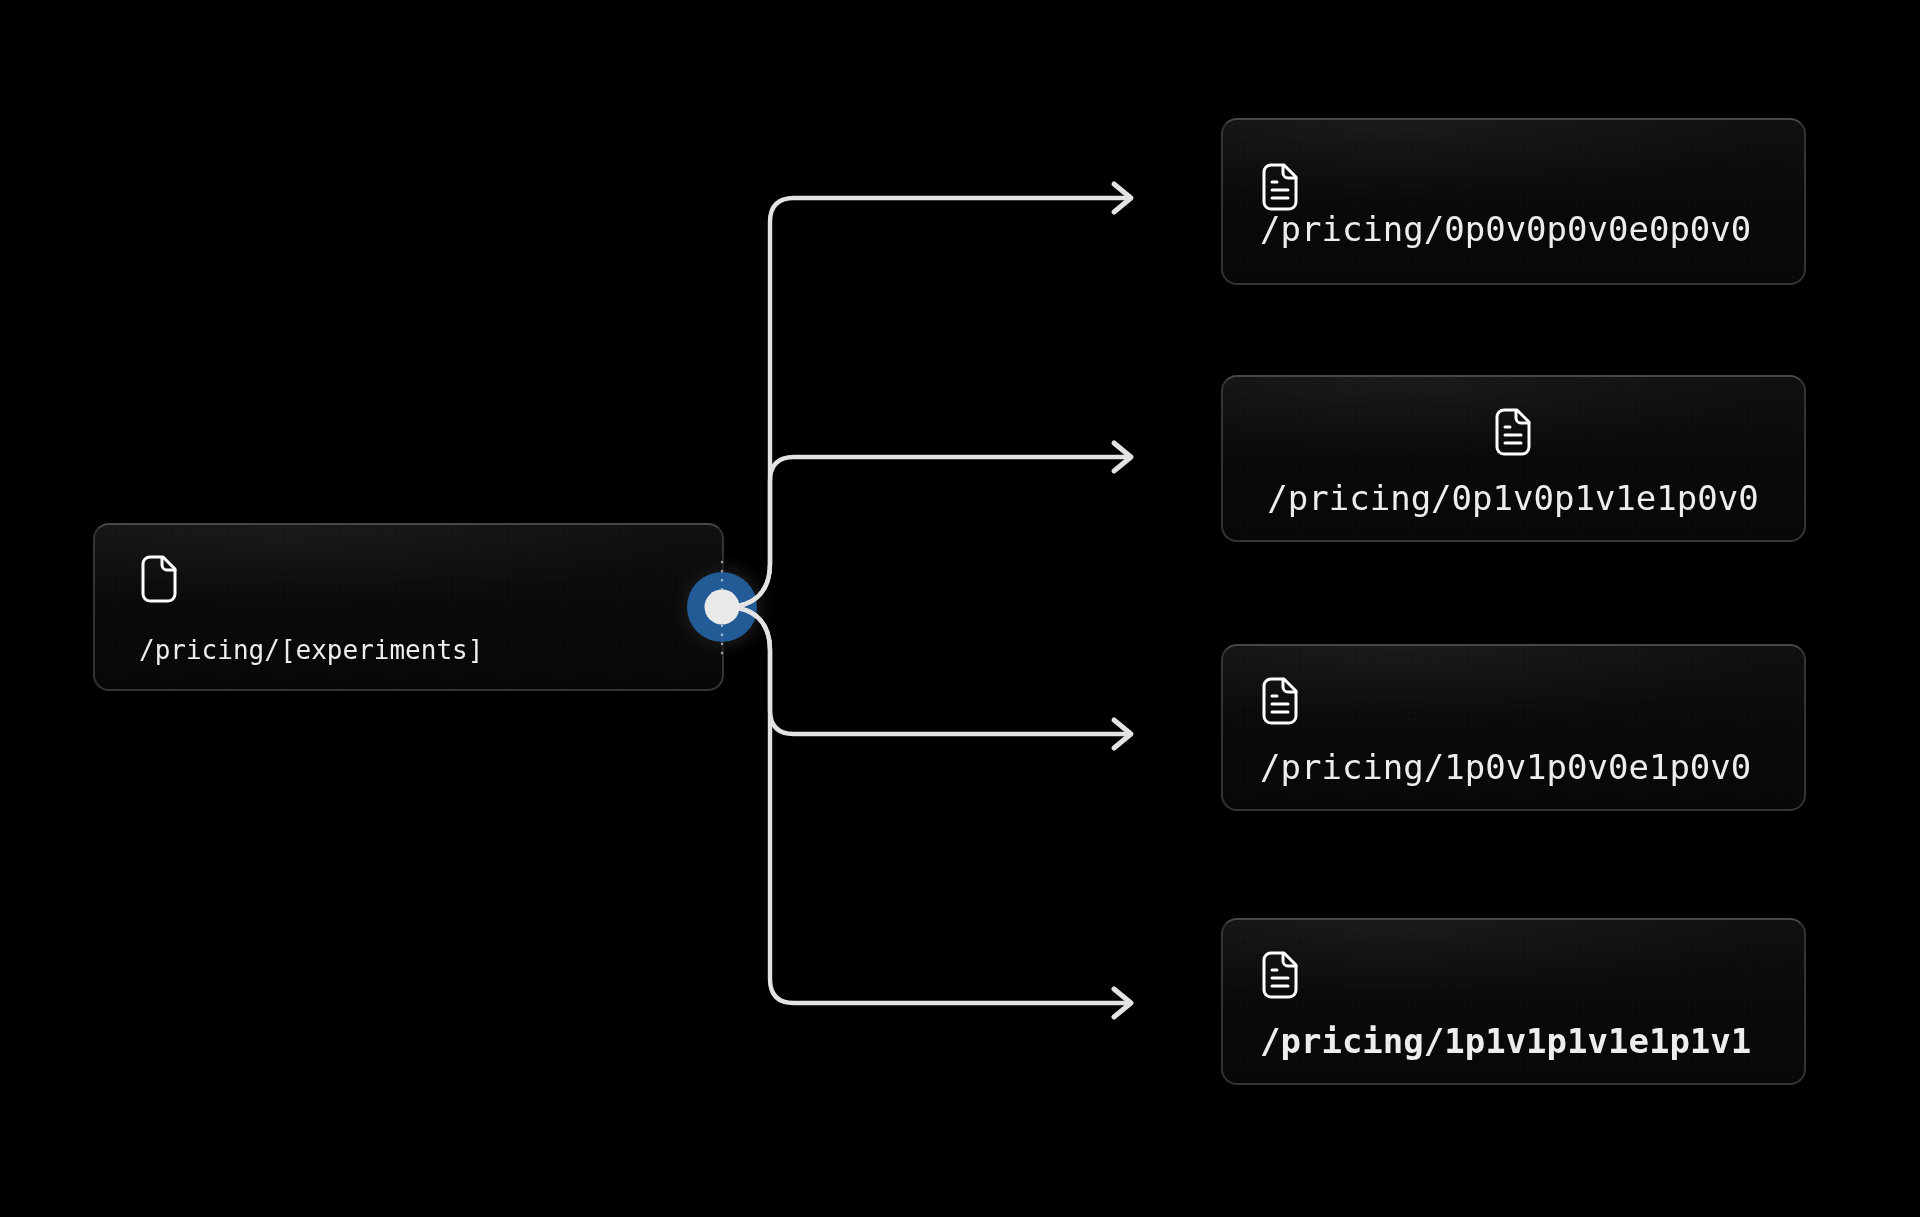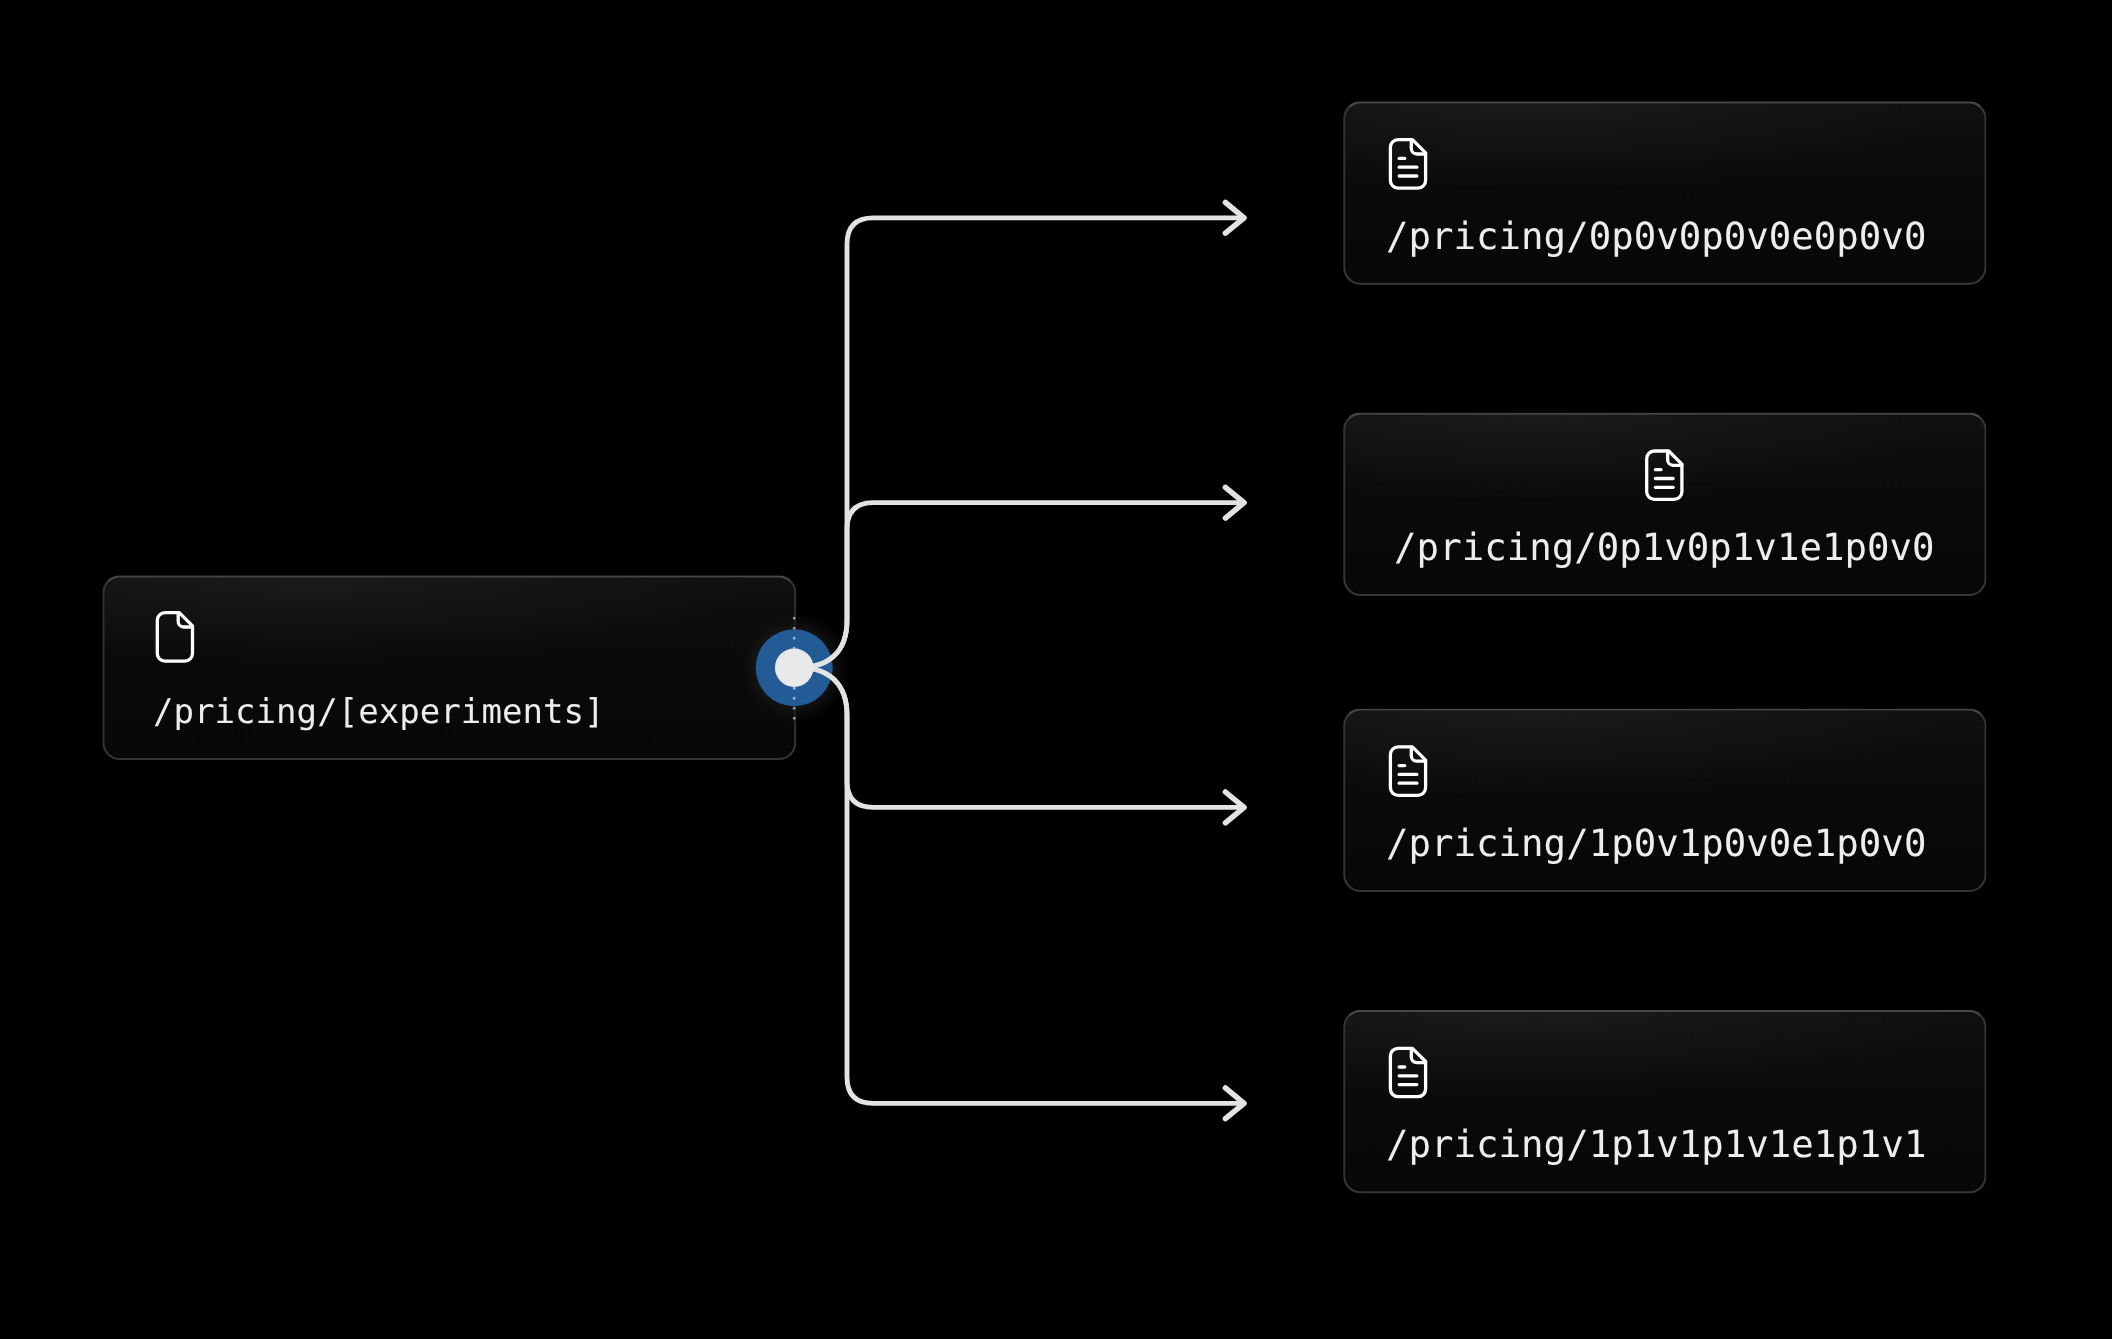--- a/index.html
+++ b/index.html
@@ -33,39 +33,39 @@
     pointer-events:none;
   }
   .node-source{left:93px;top:523px;width:631px;height:168px;padding:29px 44px 26px 44px;}
   .node-target{left:1221px;width:585px;height:167px;padding:30px 38px 25px 37px;}
   .node-label{
     color:#ededed;
     white-space:pre;
     line-height:1;
     letter-spacing:0;
   }
-  .node-source .node-label{font-size:31px;}
+  .node-source .node-label{font-size:26px;}
   .node-target .node-label{font-size:34px;}
   .icon{display:block;}
   .edges{position:absolute;left:0;top:0;pointer-events:none;}
 </style>
 </head>
 <body>
 
 <div class="canvas">
 
   <div class="node node-source">
     <svg class="icon" width="40" height="50" viewBox="0 0 40 50" fill="none" stroke="#ffffff" stroke-width="3" stroke-linecap="round" stroke-linejoin="round">
       <path d="M 24 3 H 11 C 7.1 3 4 6.1 4 10 V 40 C 4 43.9 7.1 47 11 47 H 29 C 32.9 47 36 43.9 36 40 V 15 Z"></path>
       <path d="M 23 4 v 7 a 5 5 0 0 0 5 5 h 8"></path>
     </svg>
     <div class="node-label">/pricing/[experiments]</div>
   </div>
 
-  <div class="node node-target" style="top:92px;">
+  <div class="node node-target" style="top:118px;justify-content:center;">
     <svg class="icon" width="40" height="50" viewBox="0 0 40 50" fill="none" stroke="#ffffff" stroke-width="3" stroke-linecap="round" stroke-linejoin="round">
       <path d="M 24 3 H 11 C 7.1 3 4 6.1 4 10 V 40 C 4 43.9 7.1 47 11 47 H 29 C 32.9 47 36 43.9 36 40 V 15 Z"></path>
       <path d="M 23 4 v 7 a 5 5 0 0 0 5 5 h 8"></path>
       <path d="M 12 20 H 17"></path>
         <path d="M 12 28 H 28"></path>
         <path d="M 12 36 H 28"></path>
     </svg>
     <div class="node-label">/pricing/0p0v0p0v0e0p0v0</div>
   </div>
 
@@ -84,21 +84,21 @@
     <svg class="icon" width="40" height="50" viewBox="0 0 40 50" fill="none" stroke="#ffffff" stroke-width="3" stroke-linecap="round" stroke-linejoin="round">
       <path d="M 24 3 H 11 C 7.1 3 4 6.1 4 10 V 40 C 4 43.9 7.1 47 11 47 H 29 C 32.9 47 36 43.9 36 40 V 15 Z"></path>
       <path d="M 23 4 v 7 a 5 5 0 0 0 5 5 h 8"></path>
       <path d="M 12 20 H 17"></path>
         <path d="M 12 28 H 28"></path>
         <path d="M 12 36 H 28"></path>
     </svg>
     <div class="node-label">/pricing/1p0v1p0v0e1p0v0</div>
   </div>
 
-  <div class="node node-target" style="top:918px;">
+  <div class="node node-target" style="top:918px;font-weight:bold;">
     <svg class="icon" width="40" height="50" viewBox="0 0 40 50" fill="none" stroke="#ffffff" stroke-width="3" stroke-linecap="round" stroke-linejoin="round">
       <path d="M 24 3 H 11 C 7.1 3 4 6.1 4 10 V 40 C 4 43.9 7.1 47 11 47 H 29 C 32.9 47 36 43.9 36 40 V 15 Z"></path>
       <path d="M 23 4 v 7 a 5 5 0 0 0 5 5 h 8"></path>
       <path d="M 12 20 H 17"></path>
         <path d="M 12 28 H 28"></path>
         <path d="M 12 36 H 28"></path>
     </svg>
     <div class="node-label">/pricing/1p1v1p1v1e1p1v1</div>
   </div>
 

